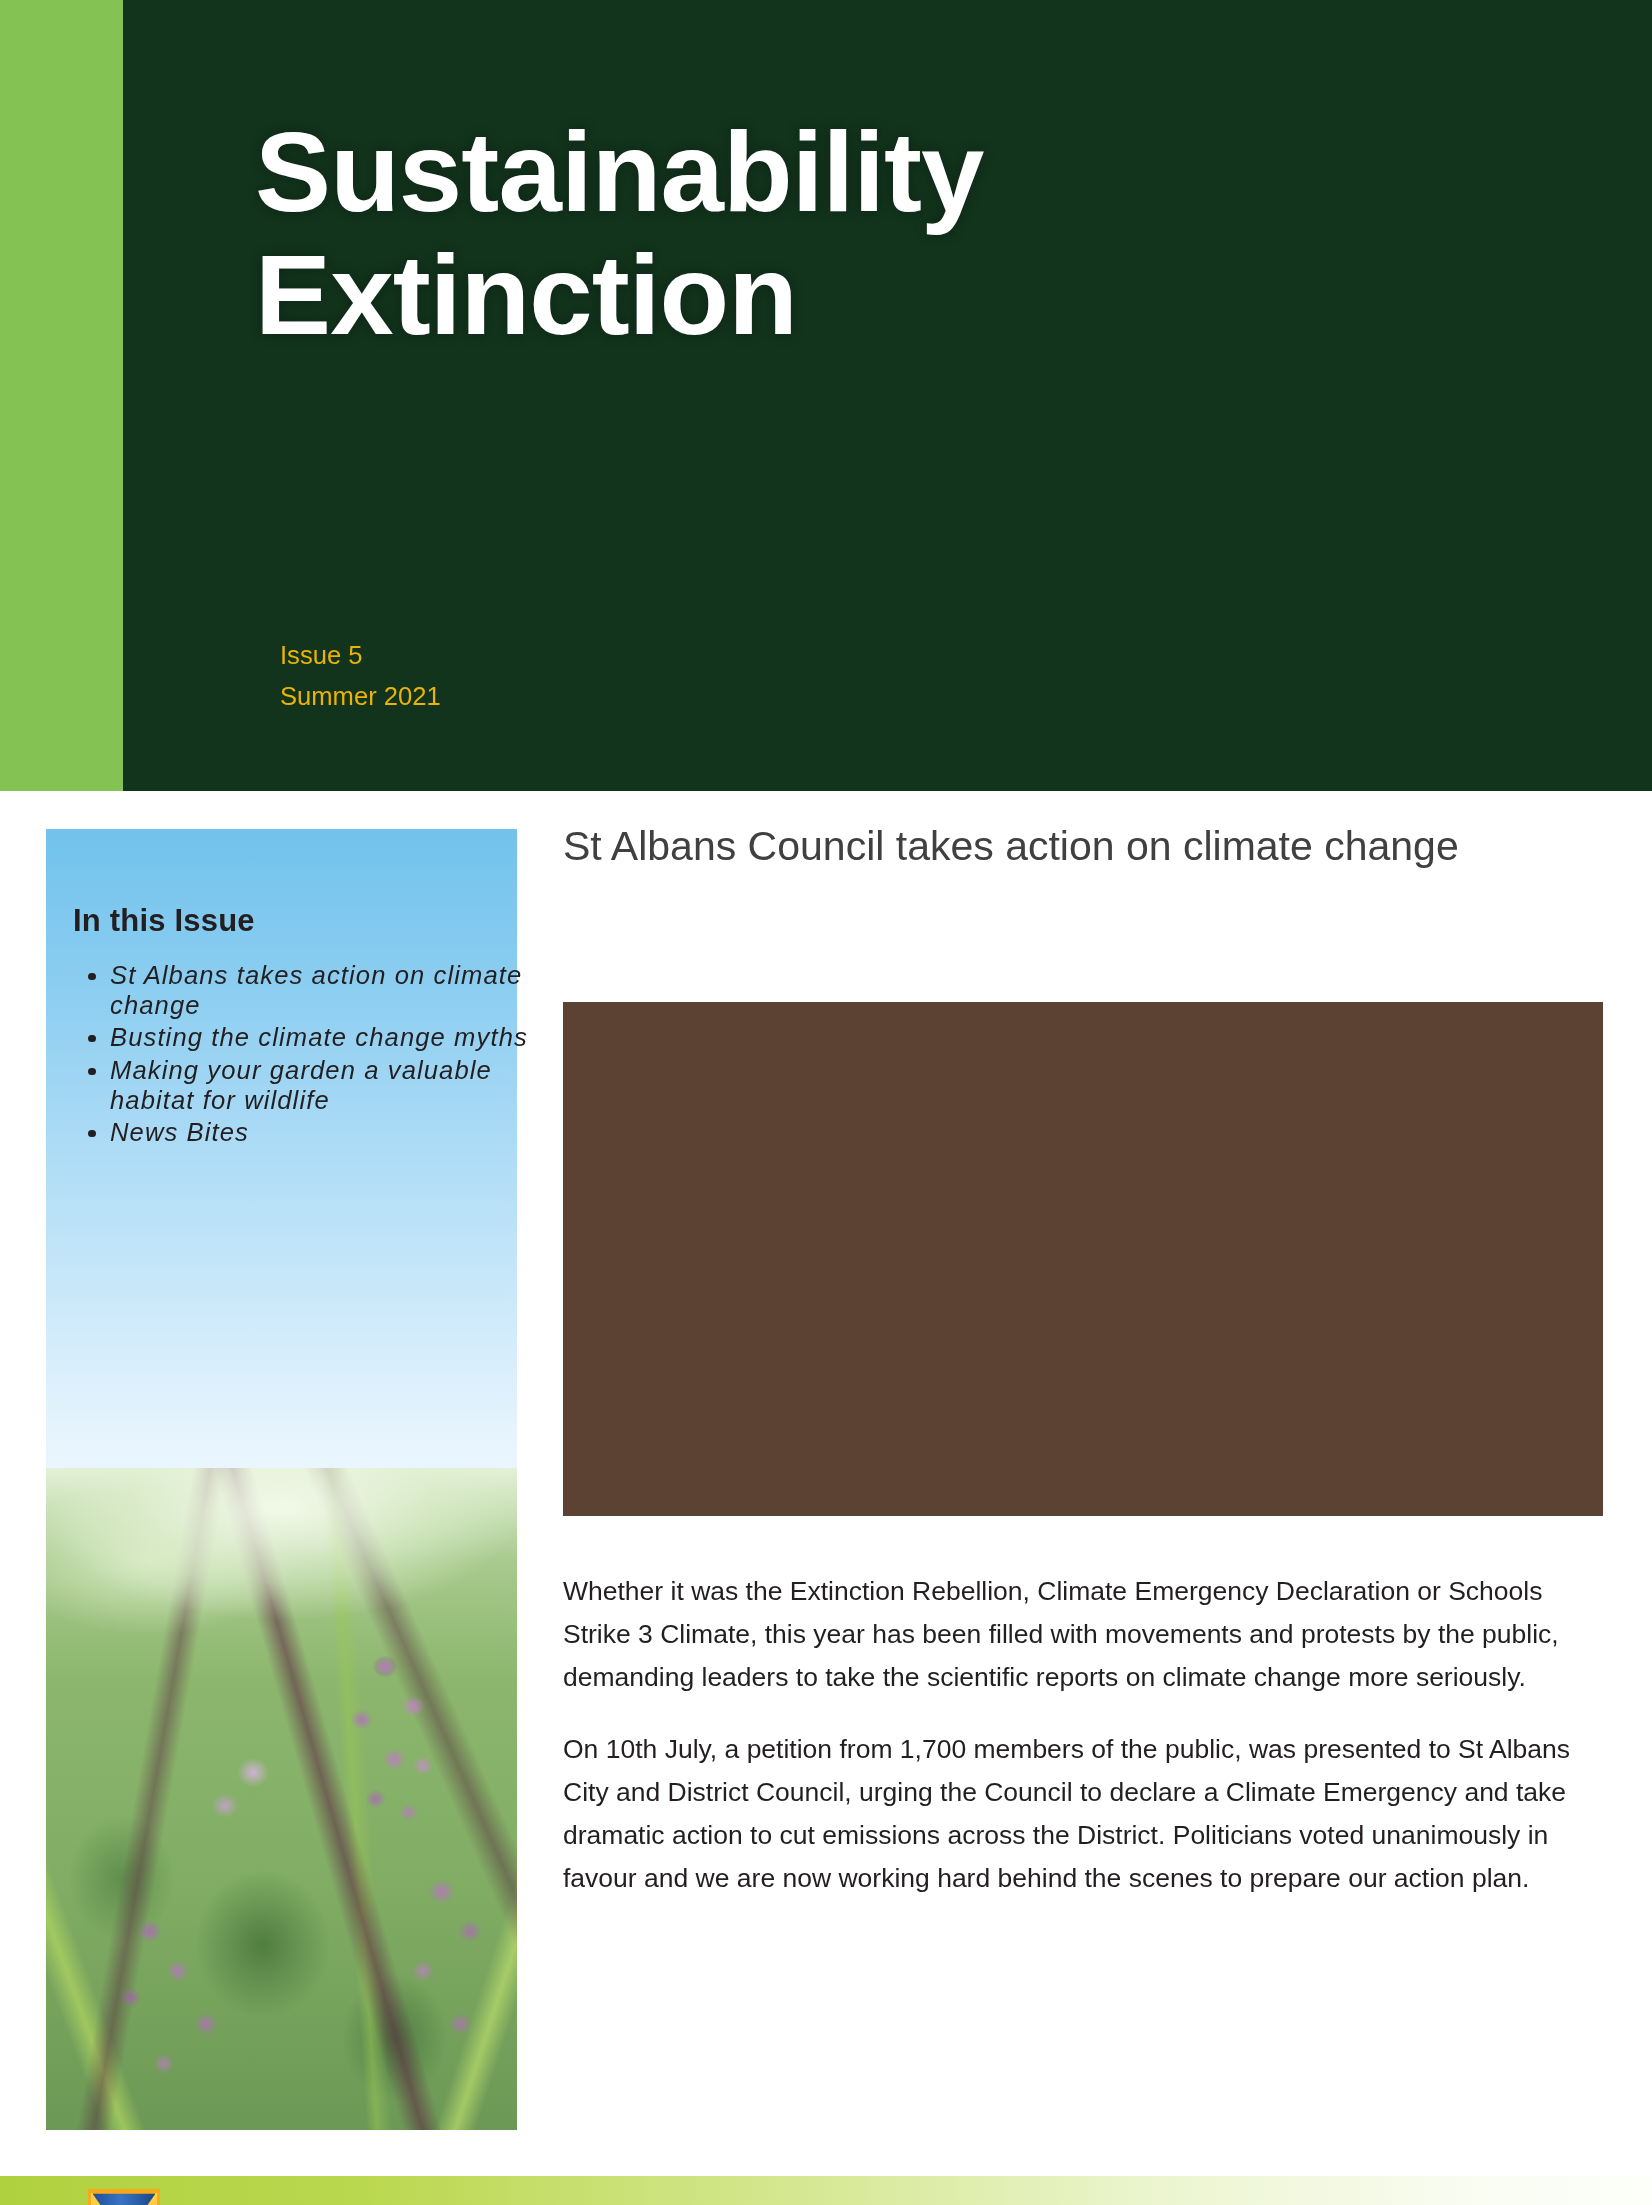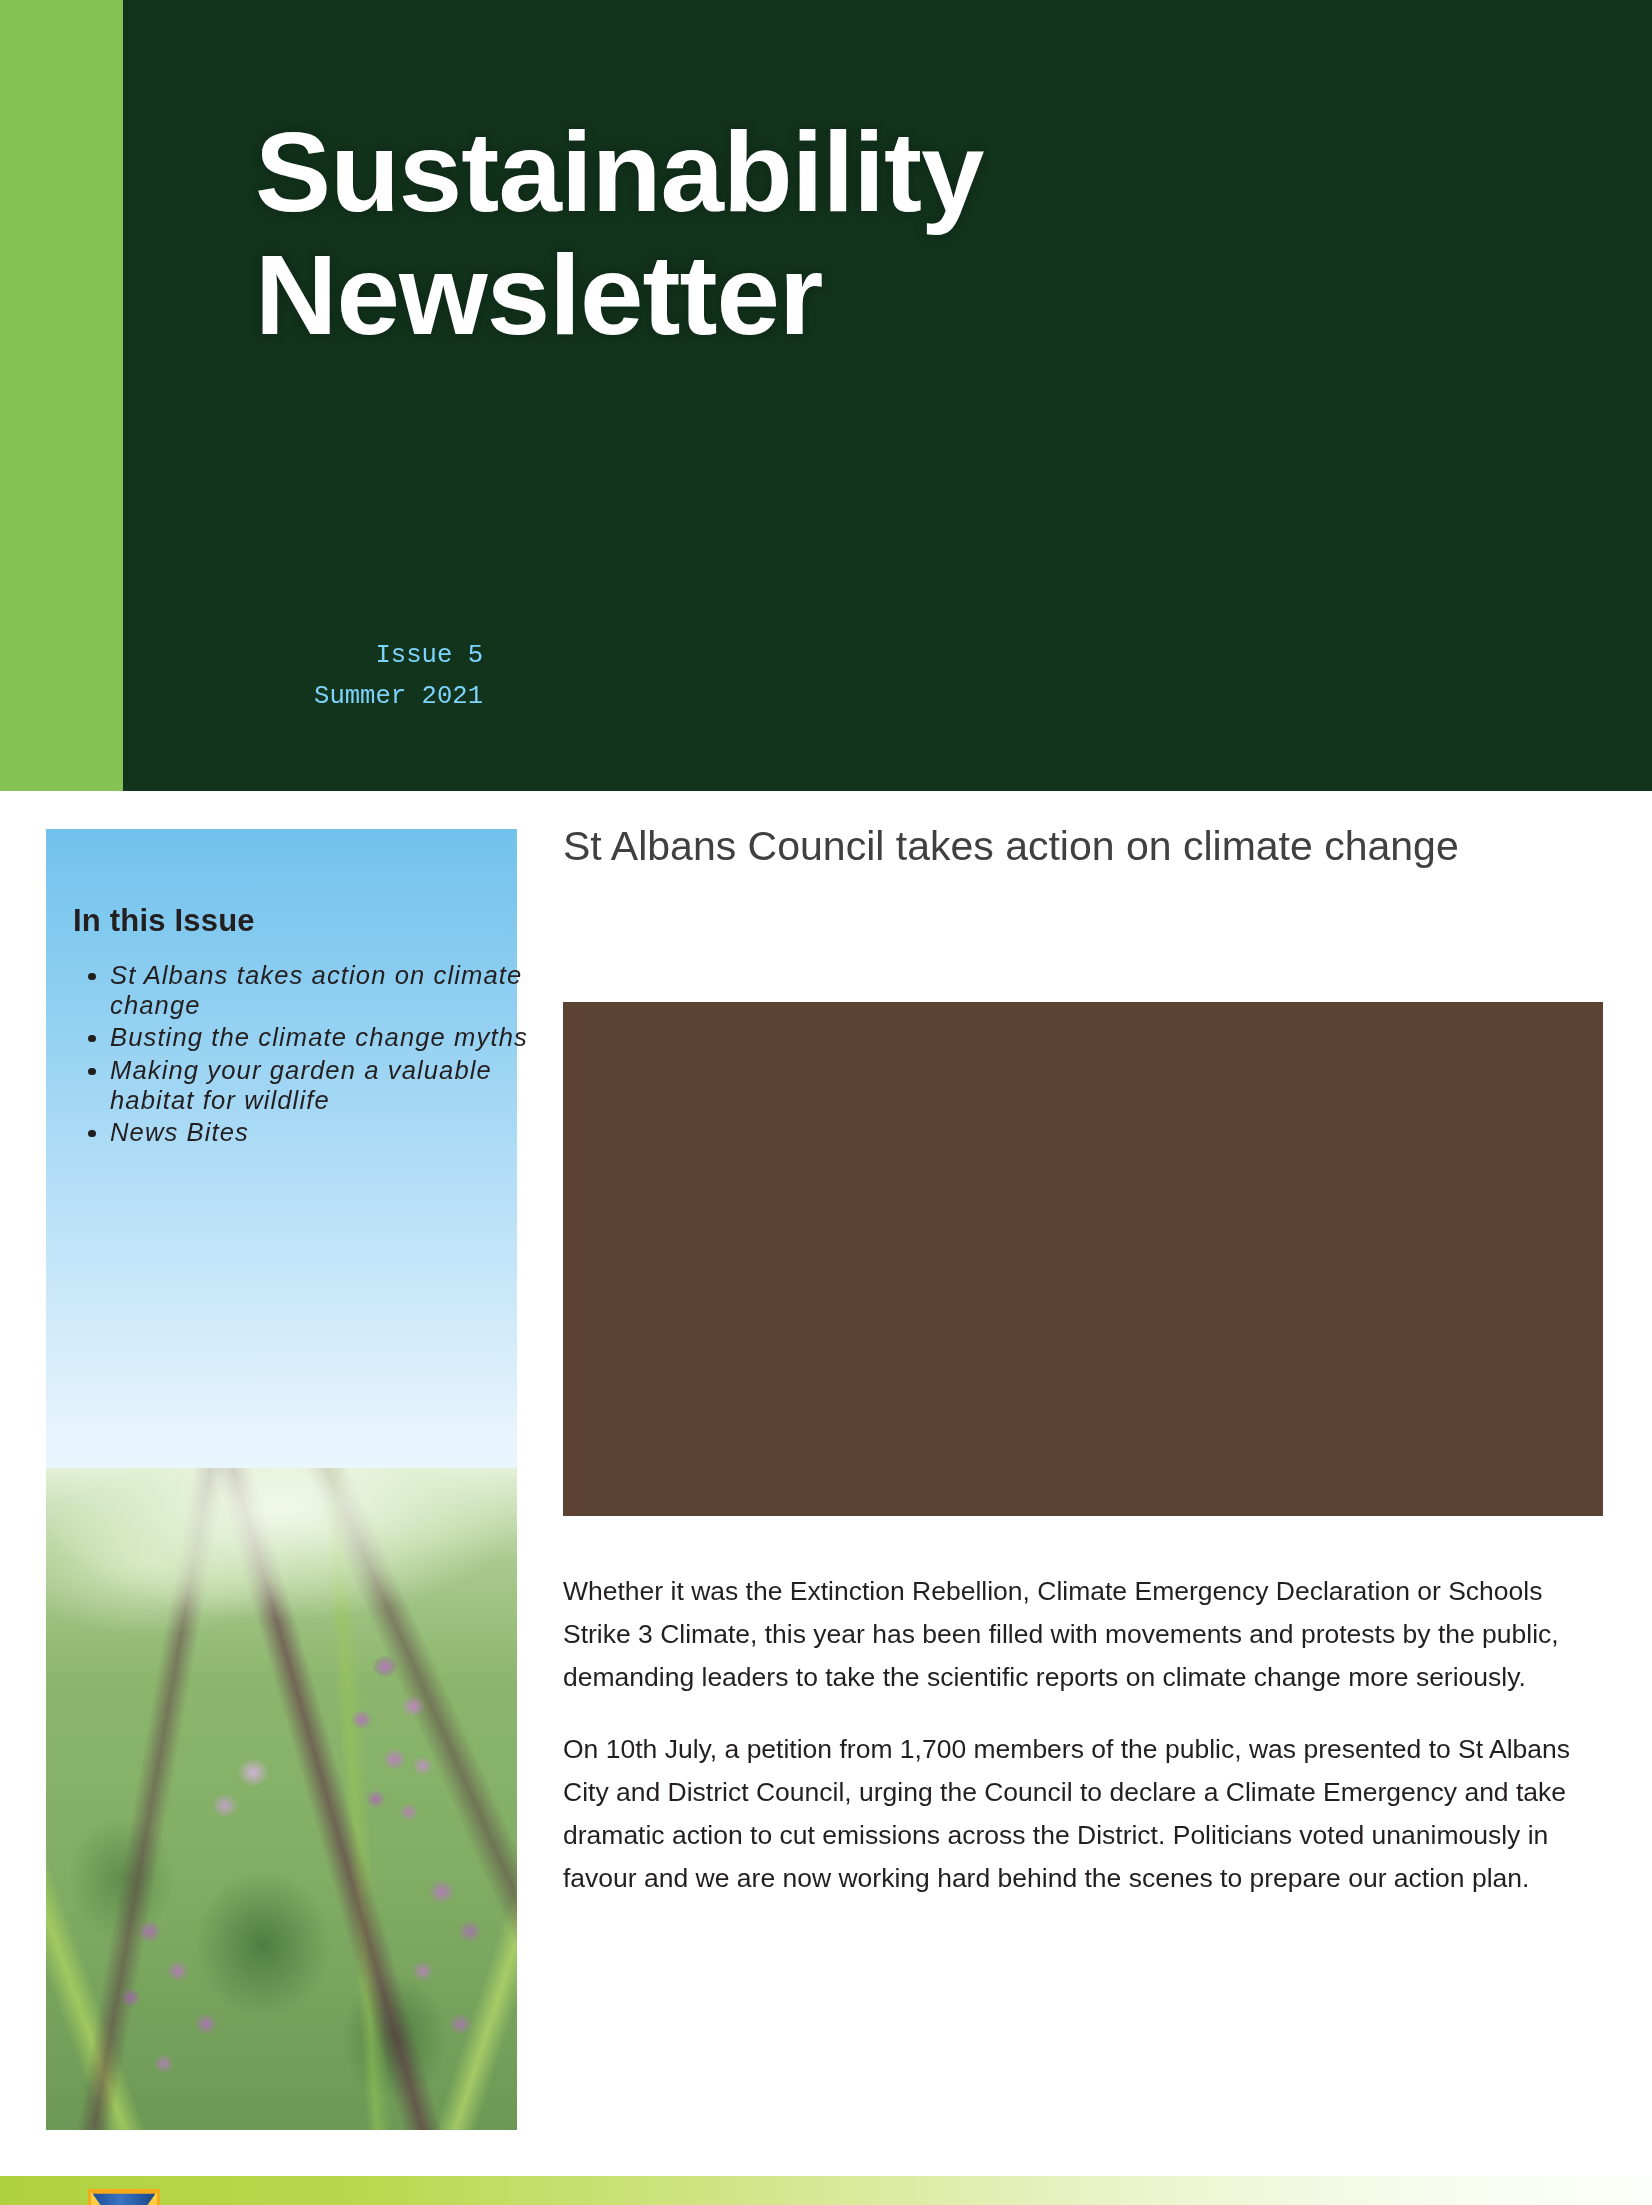--- a/index.html
+++ b/index.html
@@ -91,25 +91,24 @@
     letter-spacing: -0.9px;
     white-space: pre-line;
     text-shadow: 0 0 12.3px rgba(0,0,0,0.28);
   }
 
   .hero-meta {
     position: absolute;
     left: 157px;
     top: 635px;
     width: 203px;
-    text-align: right;
-    color: #7dd3fc;
+    text-align: left;
+    color: #eab308;
     font-size: 25.6px;
     line-height: 1.62;
-    font-family: Liberation Mono, monospace;
   }
   .hero-meta div { white-space: nowrap; }
 
   
   .sidebar-box {
     position: absolute;
     left: 46px;
     top: 829px;
     width: 471px;
     height: 742px;
@@ -315,21 +314,21 @@
   }
 </style>
 </head>
 <body>
 
 <div class="green-spine"></div>
 
 <div class="hero">
   <div class="hero-photo"></div>
   <div class="hero-title">Sustainability
-Newsletter</div>
+Extinction</div>
   <div class="hero-meta">
     <div>Issue 5</div>
     <div>Summer 2021</div>
   </div>
 </div>
 
 <div class="sidebar-box">
   <div class="sidebar-heading">In this Issue</div>
   <ul class="sidebar-list">
     <li>St Albans takes action on climate change</li>

